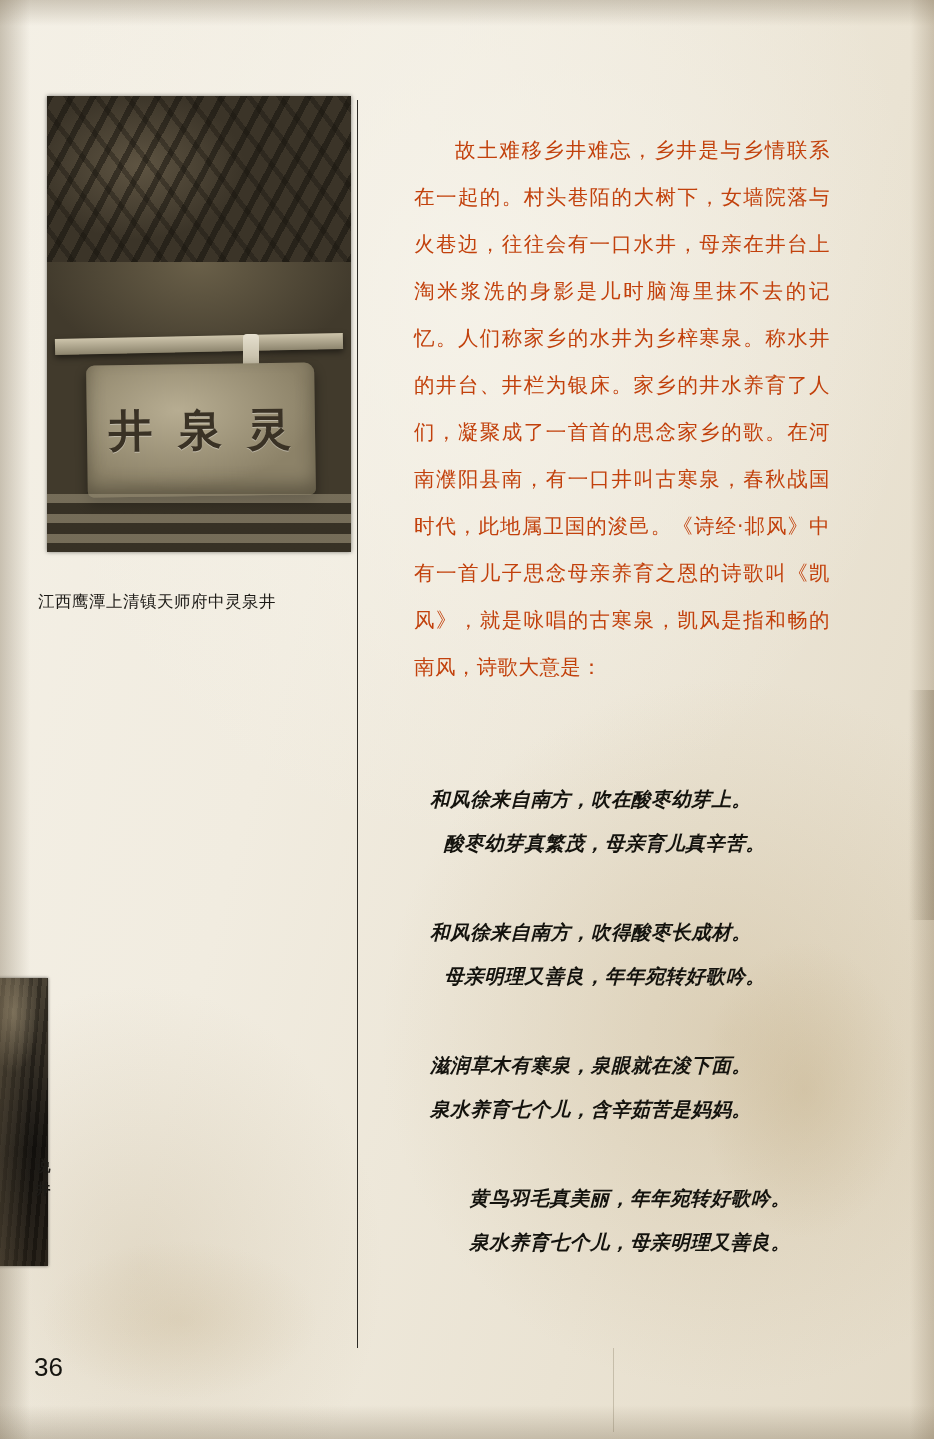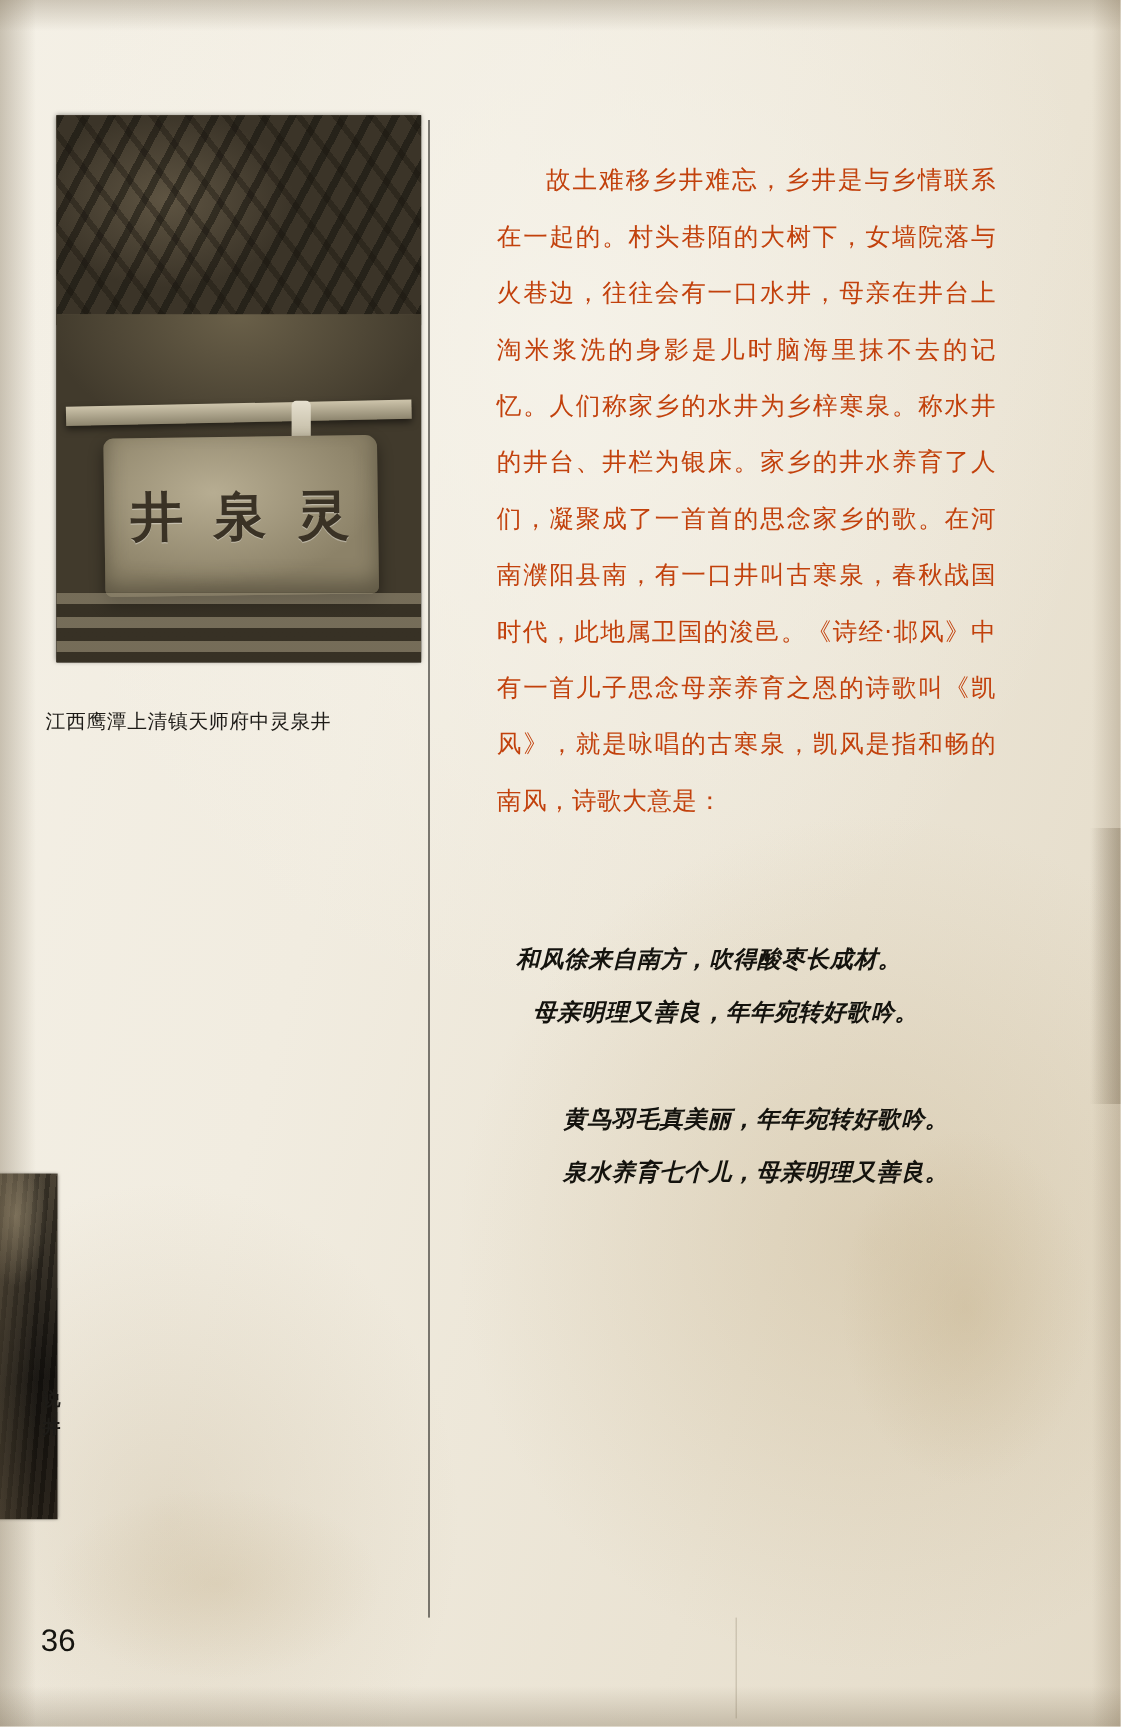--- a/index.html
+++ b/index.html
@@ -296,22 +296,30 @@
 井</div>
 
   <div class="divider"></div>
 
   <div class="body-col">
     <p class="body-para">故土难移乡井难忘，乡井是与乡情联系在一起的。村头巷陌的大树下，女墙院落与火巷边，往往会有一口水井，母亲在井台上淘米浆洗的身影是儿时脑海里抹不去的记忆。人们称家乡的水井为乡梓寒泉。称水井的井台、井栏为银床。家乡的井水养育了人们，凝聚成了一首首的思念家乡的歌。在河南濮阳县南，有一口井叫古寒泉，春秋战国时代，此地属卫国的浚邑。《诗经·邶风》中有一首儿子思念母亲养育之恩的诗歌叫《凯风》，就是咏唱的古寒泉，凯风是指和畅的南风，诗歌大意是：</p>
   </div>
 
   <div class="poem">
     <div class="stanza">
+      <div class="verse">和风徐来自南方，吹在酸枣幼芽上。</div>
+      <div class="verse indent-1">酸枣幼芽真繁茂，母亲育儿真辛苦。</div>
+    </div>
+    <div class="stanza">
       <div class="verse">和风徐来自南方，吹得酸枣长成材。</div>
       <div class="verse indent-1">母亲明理又善良，年年宛转好歌吟。</div>
+    </div>
+    <div class="stanza">
+      <div class="verse">滋润草木有寒泉，泉眼就在浚下面。</div>
+      <div class="verse">泉水养育七个儿，含辛茹苦是妈妈。</div>
     </div>
     <div class="stanza">
       <div class="verse">黄鸟羽毛真美丽，年年宛转好歌吟。</div>
       <div class="verse">泉水养育七个儿，母亲明理又善良。</div>
     </div>
   </div>
 
   <div class="fold-line"></div>
   <div class="page-number">36</div>
 

